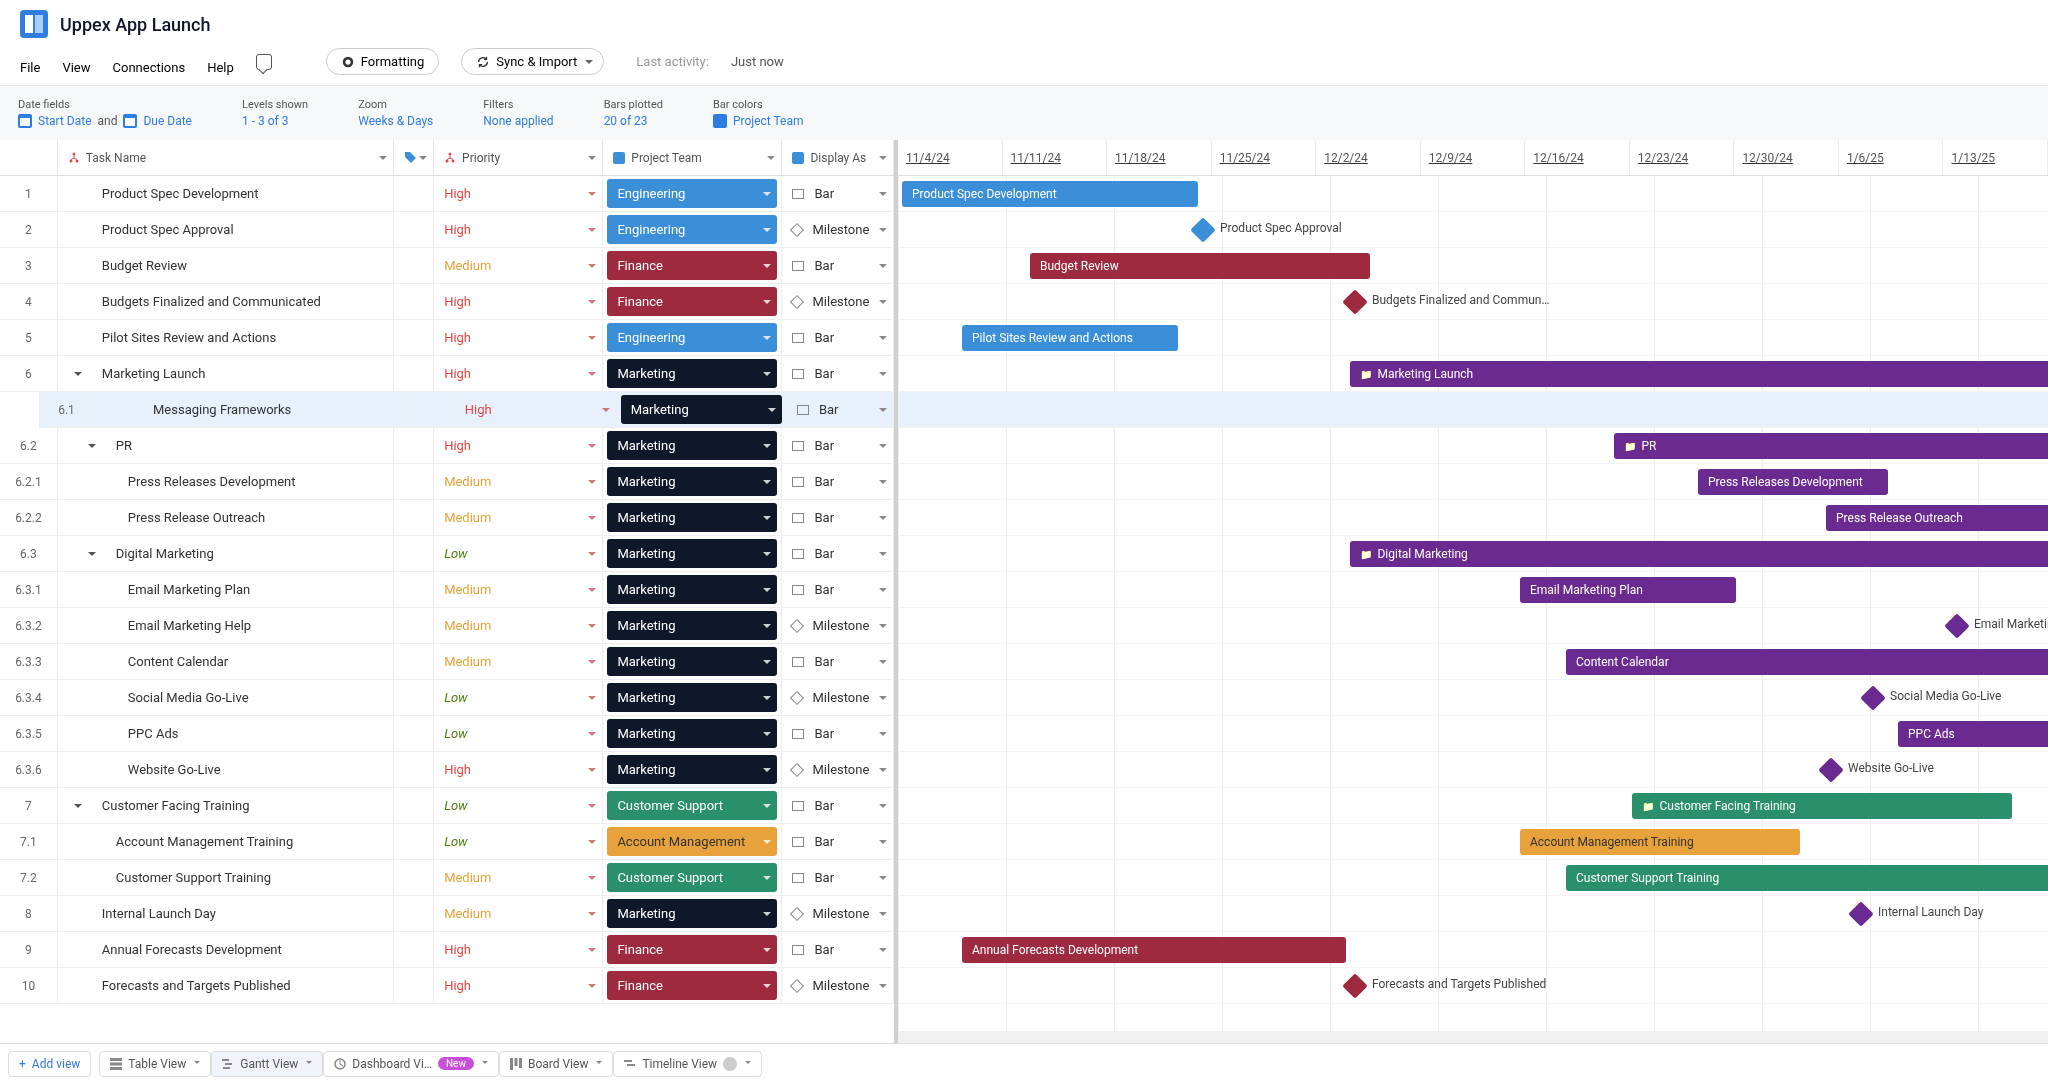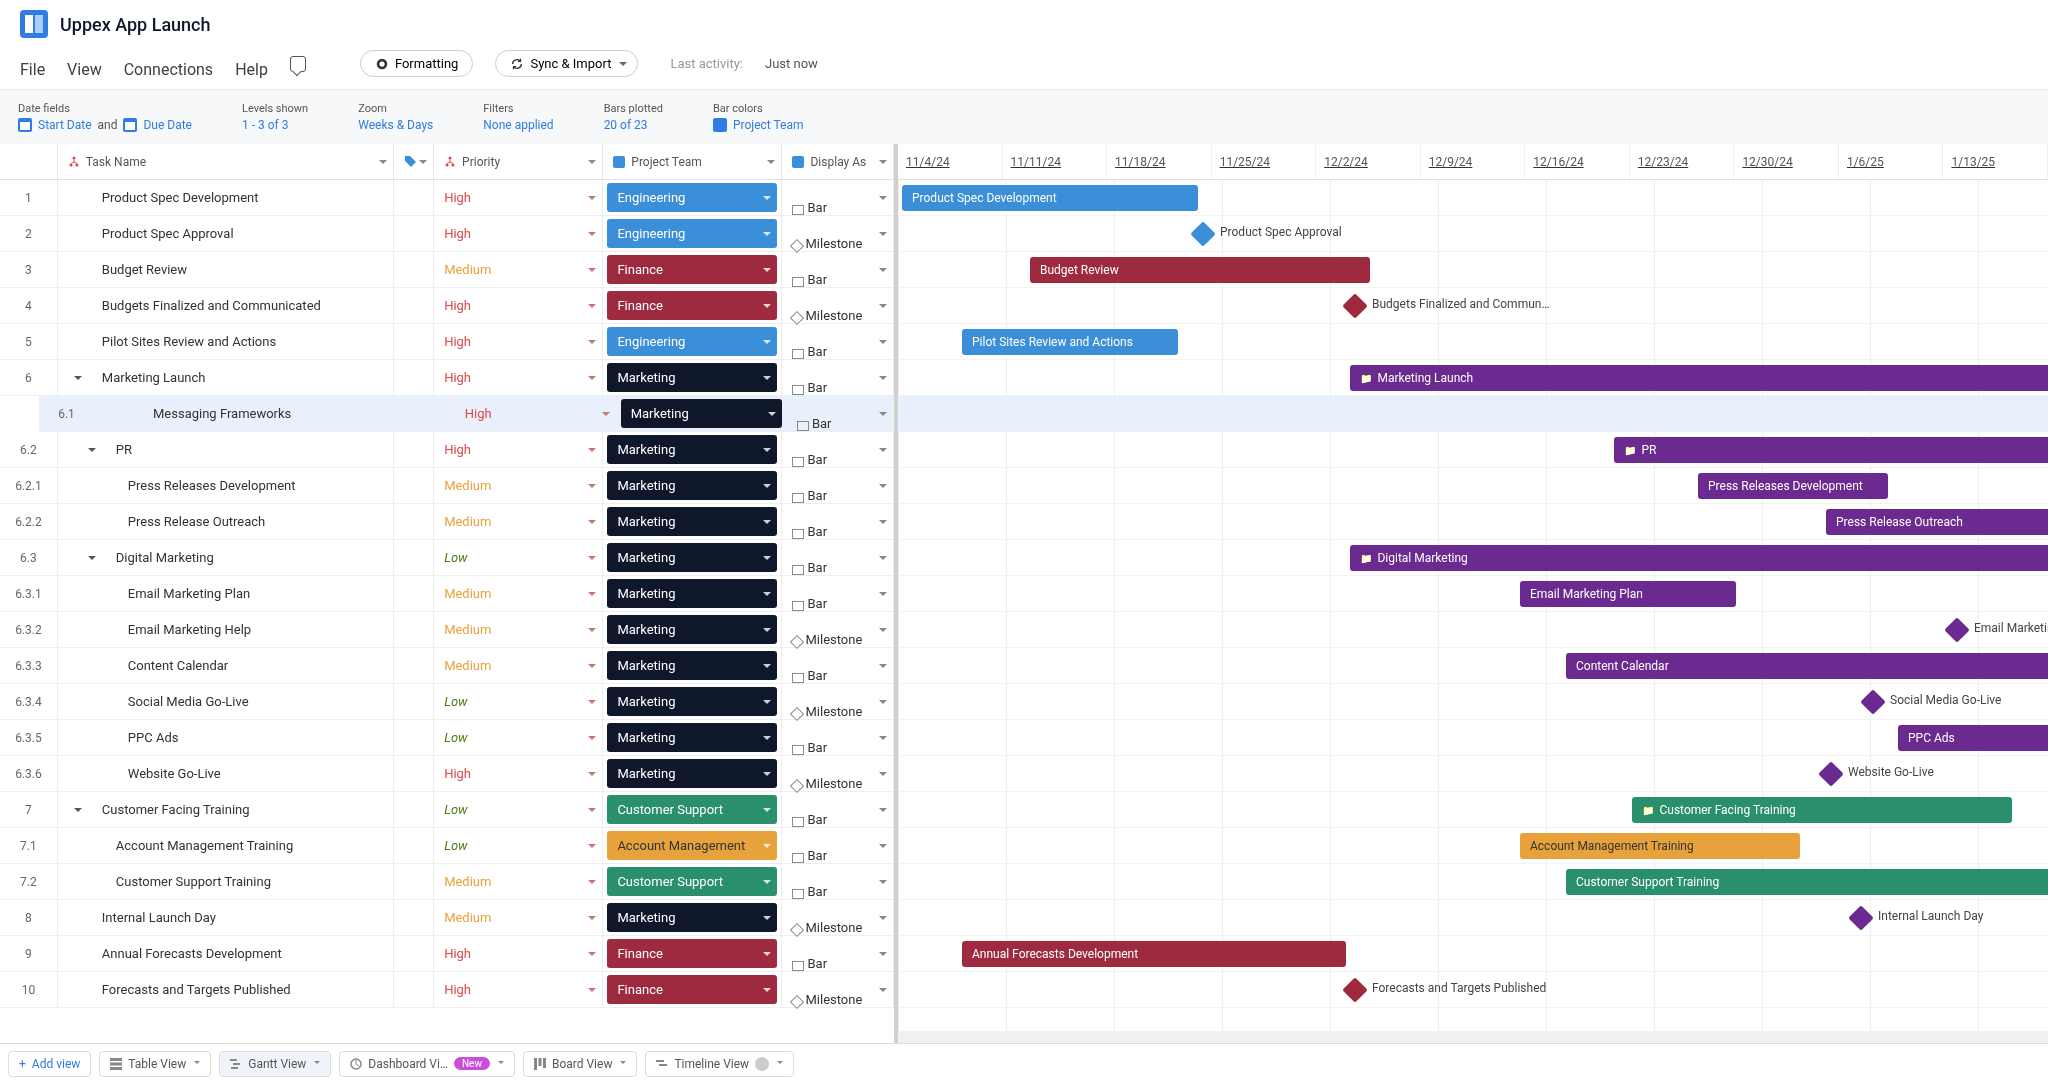--- a/index.html
+++ b/index.html
@@ -8,21 +8,21 @@
 
 
 .header { padding:10px 20px 0; border-bottom:1px solid #e8e8e8; }
 .title-row { display:flex; align-items:center; gap:12px; margin-bottom:10px; }
 .app-icon { width:28px; height:28px; background:#2f7de1; border-radius:4px; position:relative; }
 .app-icon::before { content:""; position:absolute; left:5px; top:5px; width:8px; height:18px; background:#fff; }
 .app-icon::after { content:""; position:absolute; left:15px; top:5px; width:8px; height:18px; background:#a8cff5; }
 .page-title { color:#0f172a; font-size:18px; font-weight:500; }
 
 .menu-row { display:flex; align-items:center; gap:22px; padding-bottom:10px; }
-.menu-item { color:#404040; cursor:pointer; font-size:16px;margin-top:12px; }
+.menu-item { color:#000000; cursor:pointer; font-size:13px;margin-top:12px; }
 .chat-icon { width:16px; height:16px; border:1.5px solid #555; border-radius:3px; position:relative; }
 .chat-icon::after { content:""; position:absolute; bottom:-4px; left:3px; width:5px; height:5px; background:#fff; border-right:1.5px solid #555; border-bottom:1.5px solid #555; transform:rotate(45deg); }
 .btn { border:1px solid #ccc; border-radius:16px; padding:5px 14px; background:#fff; cursor:pointer; display:flex; align-items:center; gap:6px; font-size:13px; }
 .btn-icon { width:14px; height:14px; display:inline-block; }
 .sync-btn { position:relative; padding-right:26px; }
 .sync-btn::after { content:""; position:absolute; right:10px; top:50%; margin-top:-2px; border:4px solid transparent; border-top-color:#666; }
 .activity { margin-left:10px; color:#999; font-size:13px; }
 .activity-val { color:#555; }
 
 
@@ -54,21 +54,21 @@
 
 .rows { flex:1; overflow:auto; }
 .row { display:flex; height:36px; border-bottom:1px solid #eee; align-items:stretch; }
 .row.selected { background:#e8f1fb;margin-left:39px; }
 .cell { display:flex; align-items:center; padding:0 10px; border-right:1px solid #eee; position:relative; font-size:13px; }
 .cell.num { width:58px; justify-content:center; color:#666; font-size:12px; }
 .cell.task { width:338px; }
 .cell.tag { width:40px; }
 .cell.pri { width:170px; }
 .cell.team { width:180px; color:#fff; }
-.cell.disp { width:112px; gap:3px;align-items:flex-end; }
+.cell.disp { width:112px; gap:10px; }
 .cell.pri .chev { border-top-color:#c77; }
 .task-indent-0 { padding-left:34px; }
 .task-indent-1 { padding-left:48px; }
 .task-indent-2 { padding-left:60px; }
 .caret { position:absolute; width:0; height:0; border:4px solid transparent; border-top-color:#555; top:50%; margin-top:-2px; }
 .pri-high { color:#e04848; }
 .pri-medium { color:#e8a23c; }
 .pri-low { color:#4d7c0f;font-style:italic; }
 .team-pill { margin:3px 4px; border-radius:3px; width:100%; height:calc(100% - 6px); display:flex; align-items:center; padding:0 10px; position:relative; }
 .team-pill .chev { border-top-color:rgba(255,255,255,0.8); }
@@ -844,21 +844,21 @@
         </div>
       <div class="scroll-hint"></div>
     </div>
   </div>
 
   <div class="footer">
     <div class="tab add-tab">
       <span>+</span>
       <span>Add view</span>
     </div>
-    <div id="tabs-container" style="display:flex;gap:8px">
+    <div id="tabs-container" style="display:flex;gap:0">
         <div class="tab">
           <svg class="tab-ic" viewBox="0 0 12 12">
             <rect x="0" y="0" width="12" height="3" fill="#888"></rect>
             <rect x="0" y="4.5" width="12" height="3" fill="#888"></rect>
             <rect x="0" y="9" width="12" height="3" fill="#888"></rect>
           </svg>
           <span>Table View</span>
           <span class="chev-r"></span>
         </div>
         <div class="tab active">

